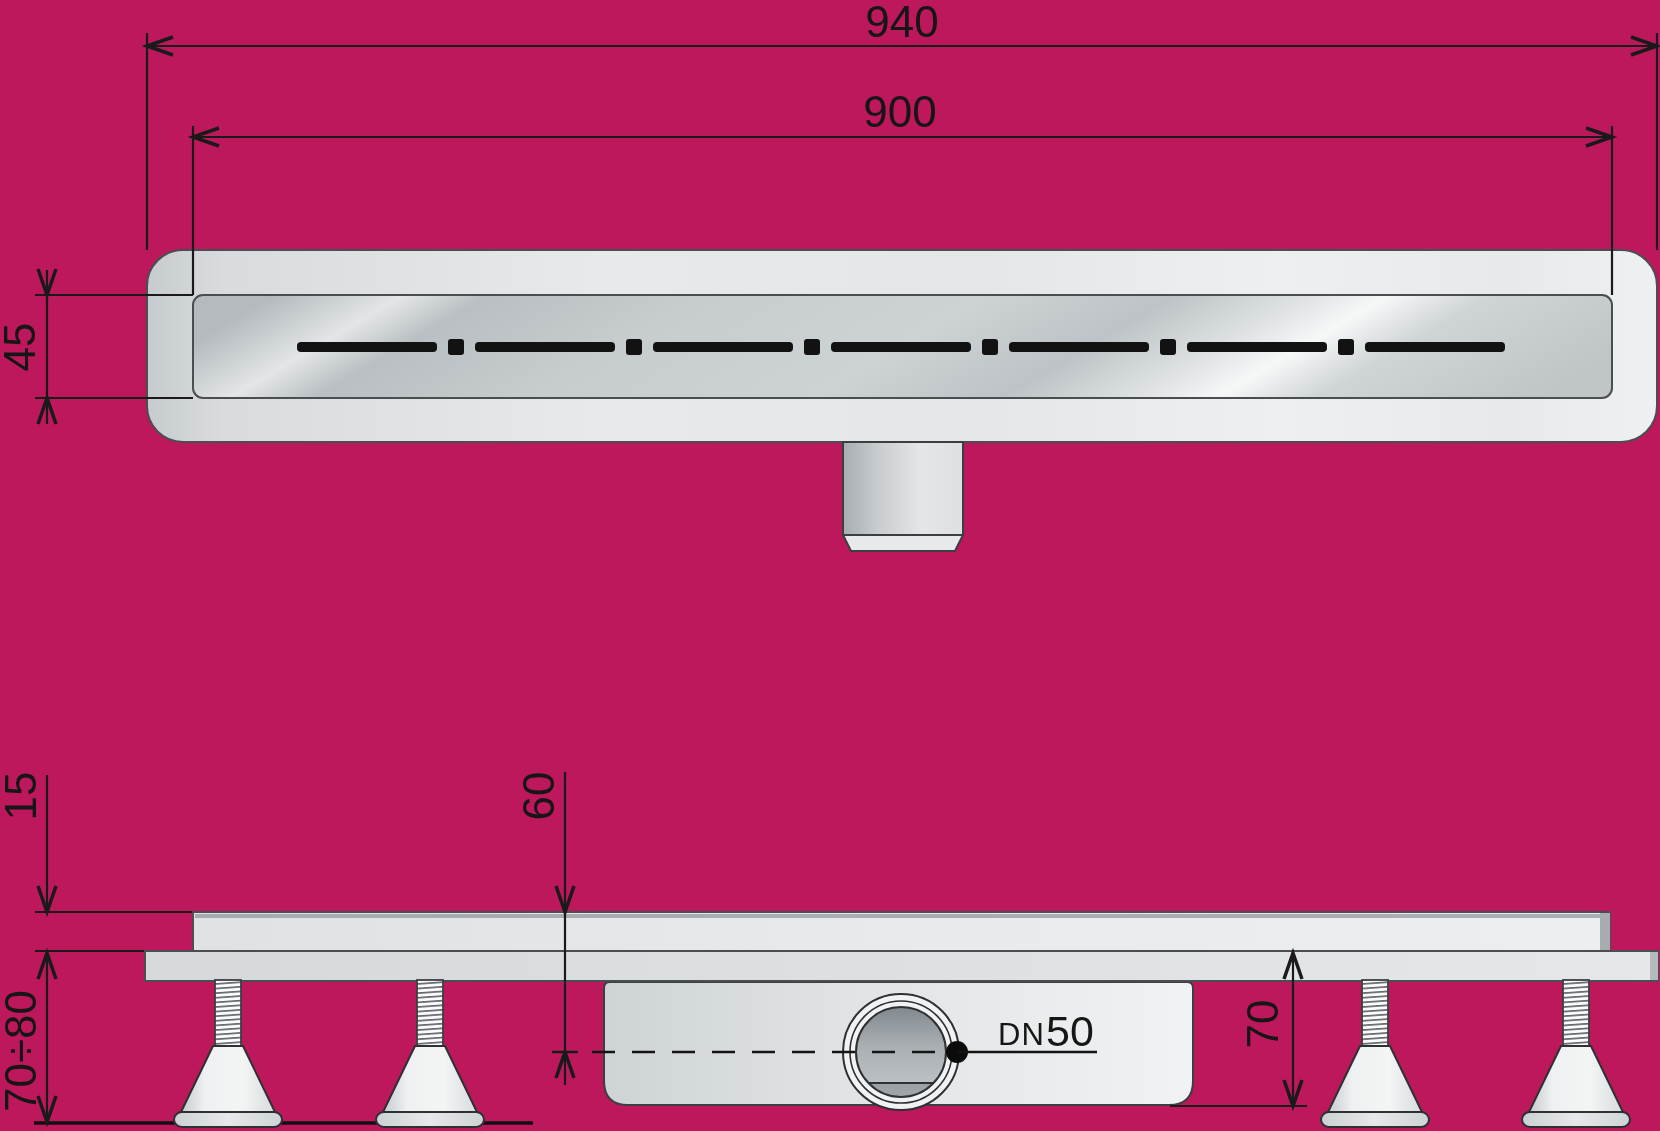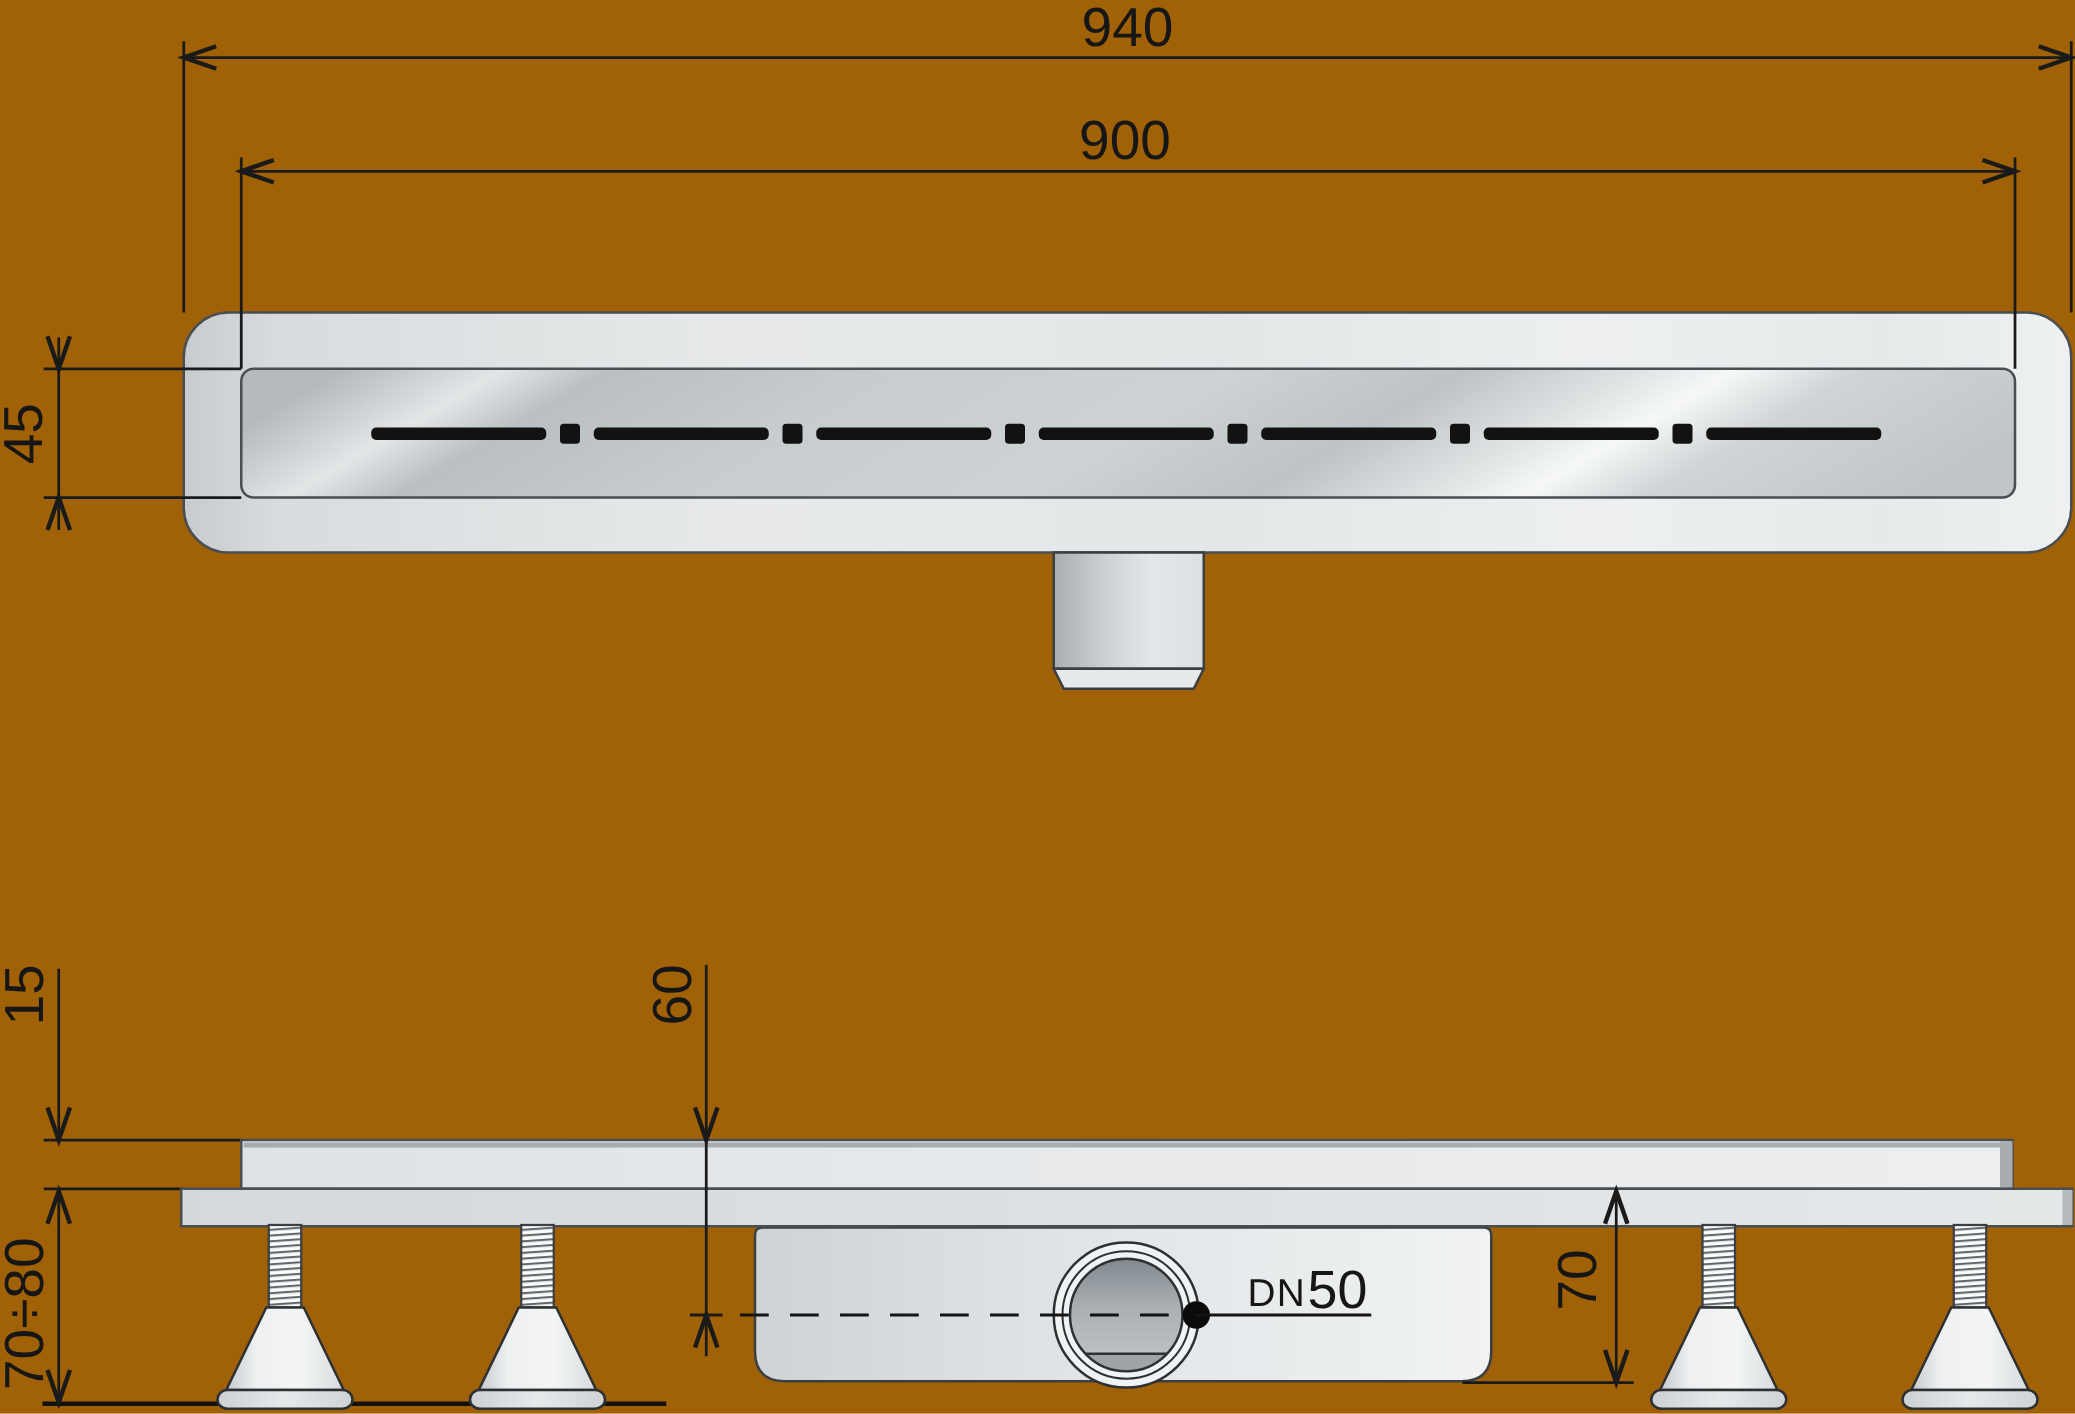--- a/index.html
+++ b/index.html
@@ -1,16 +1,16 @@
 <!DOCTYPE html>
 <html><head>
 <meta charset="utf-8">
 <style>
   html,body{margin:0;padding:0;background:#ffffff;}
-  .stage{position:relative;width:1660px;height:1131px;background:#a16207;overflow:hidden;
+  .stage{position:relative;width:1660px;height:1131px;background:#be185d;overflow:hidden;
          font-family:"Liberation Sans", sans-serif;}
   svg{display:block;}
   text{font-family:"Liberation Sans", sans-serif;fill:#161616;}
   .dim-num{font-size:44px;}
   .dn-small{font-size:31px;letter-spacing:1px;}
   .dn-big{font-size:43px;}
 </style>
 </head>
 <body>
 

